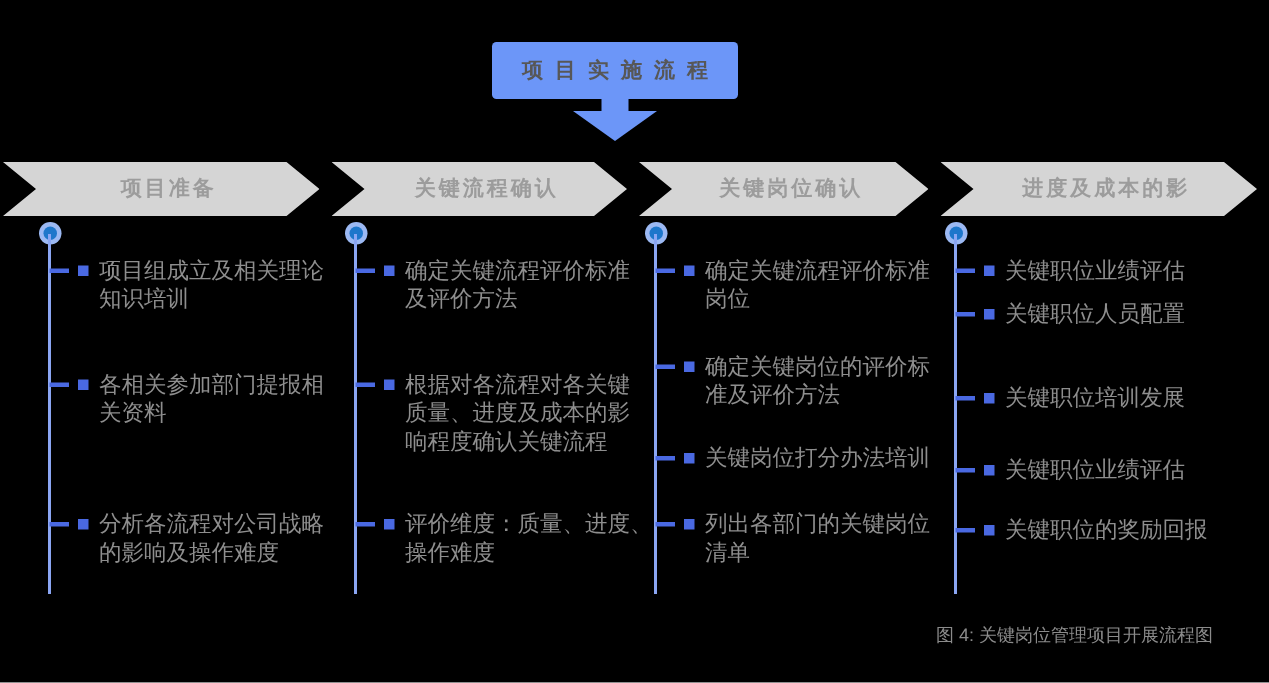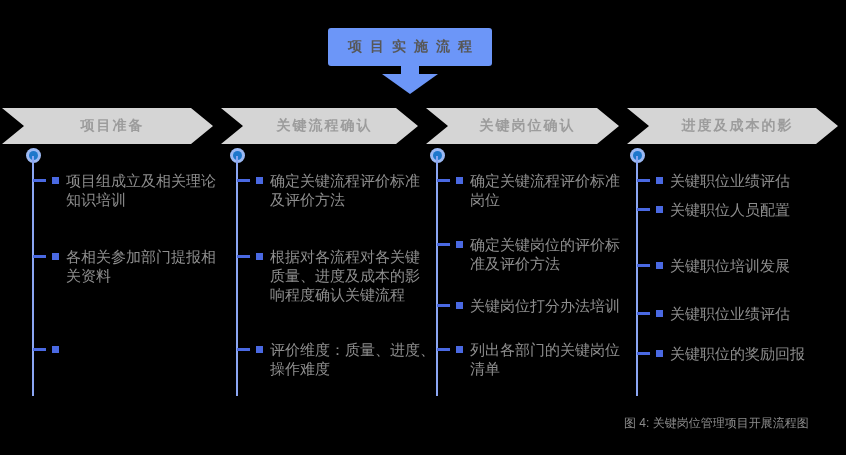--- a/index.html
+++ b/index.html
@@ -93,20 +93,22 @@
     </div>
     <div class="item t99">
       <span class="tick"></span>
         <span class="bullet"></span>
       <div class="txt">各相关参加部门提报相
 关资料</div>
     </div>
     <div class="item t192">
       <span class="tick"></span>
         <span class="bullet"></span>
+      <div class="txt">分析各流程对公司战略
+的影响及操作难度</div>
     </div>
   </div>
 
   <div class="col c2">
     <div class="halo">
         <div class="dot"></div>
       </div>
     <div class="vline"></div>
     <div class="item t23">
       <span class="tick"></span>

